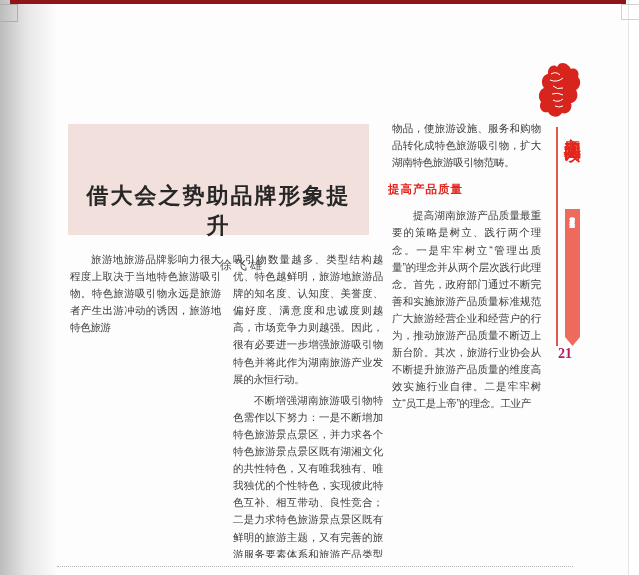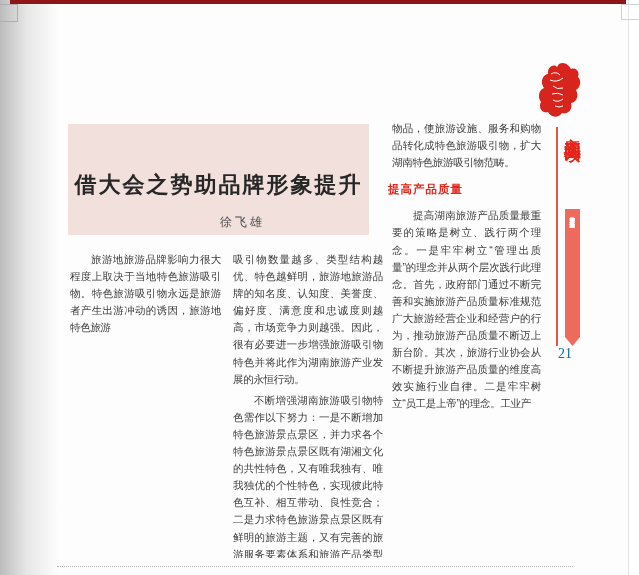--- a/index.html
+++ b/index.html
@@ -19,21 +19,21 @@
   .top-bar { position:absolute; left:10px; top:0; width:616px; height:4px; background:#8e1418; }
   .corner-mark { position:absolute; background:transparent; }
   .corner-tl { left:-2px; top:4px; width:18px; height:16px; border:1px solid #aeaeae; }
   .corner-tr { left:621px; top:4px; width:19px; height:14px; border:1px solid #d2d2d2; }
 
   .title-block {
     position:absolute; left:68px; top:124px; width:301px; height:111px;
     background:#f1e0dc; text-align:center;
   }
   .article-title {
-    margin:5px; padding-top:41px;
+    margin:16px; padding-top:41px;
     font-family:"Liberation Serif", serif;
     font-size:22px; font-weight:bold; letter-spacing:2px; color:#272727;
   }
   .article-author {
     margin-top:14px; font-size:12px; color:#4a4a4a; letter-spacing:3px;margin-left:48px;
   }
 
   .col {
     position:absolute; overflow:hidden;
     font-size:10.5px; line-height:17.1px; letter-spacing:-0.3px;
@@ -62,22 +62,22 @@
     clip-path:polygon(0 0,100% 0,100% calc(100% - 9px),50% 100%,0 calc(100% - 9px));
   }
   .ribbon-text {
     display:block; margin:4px auto 0;
     writing-mode:vertical-rl; text-orientation:upright;
     font-size:10.6px; line-height:1; color:#ffffff; white-space:nowrap;
     transform:scale(0.5); transform-origin:top center;
   }
   .page-number {
     position:absolute; left:552px; top:346px; width:26px;
-    font-family:"Liberation Serif", serif; font-size:14px; font-weight:normal;
-    color:#0369a1; text-align:center;
+    font-family:"Liberation Serif", serif; font-size:14px; font-weight:bold;
+    color:#be185d; text-align:center;
   }
   .dotted-bottom {
     position:absolute; left:57px; top:566px; width:516px; height:0;
     border-top:1px dotted #b5b5b5;
   }
 </style>
 </head>
 <body>
 
 <div class="page">

